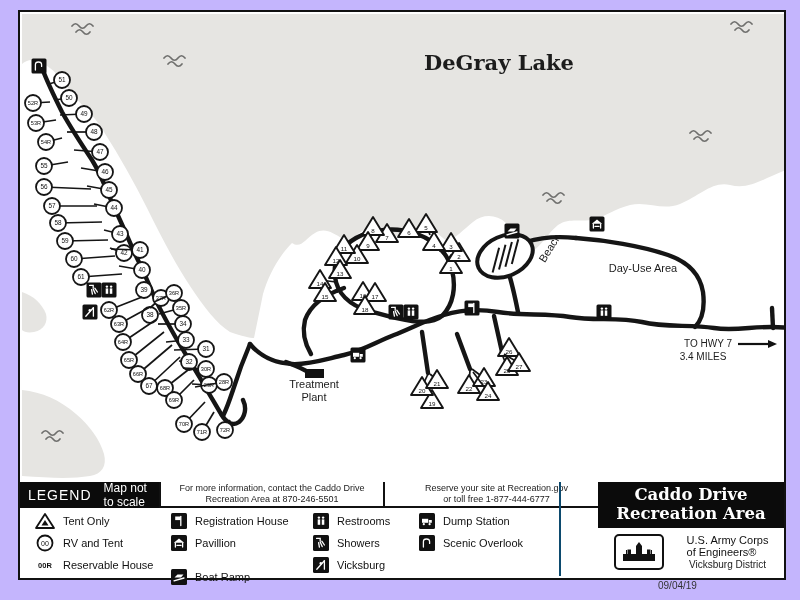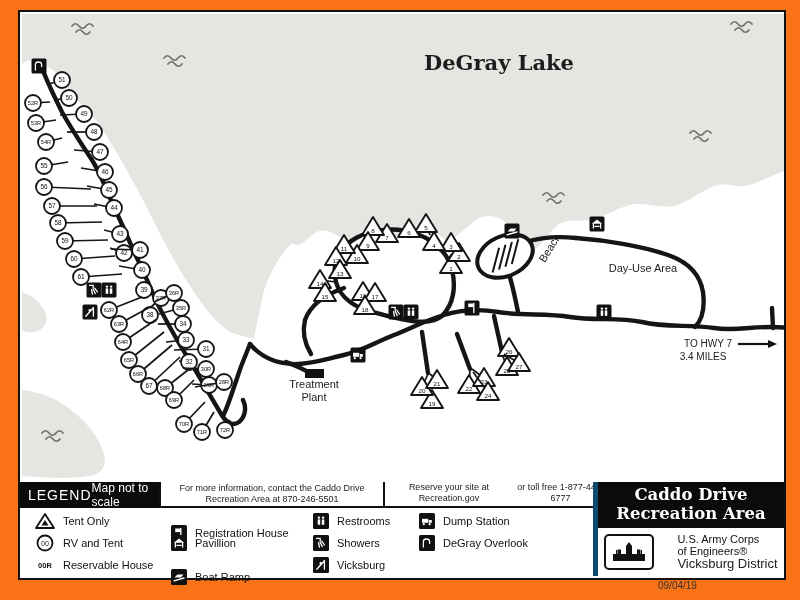--- a/index.html
+++ b/index.html
@@ -1,36 +1,36 @@
 <!DOCTYPE html>
 <html><head>
 <meta charset="utf-8">
 <style>
   html,body{margin:0;padding:0;background:#fff;}
-  #canvas{position:relative;width:800px;height:600px;background:#f97316;font-family:"Liberation Sans",sans-serif;overflow:hidden;}
+  #canvas{position:relative;width:800px;height:600px;background:#c4b5fd;font-family:"Liberation Sans",sans-serif;overflow:hidden;}
   #frame{position:absolute;left:18px;top:10px;width:764px;height:566px;border:2px solid #111;background:#fff;}
   #map-svg{position:absolute;left:0;top:0;}
   
   .strip{position:absolute;top:470px;left:0;height:26px;display:flex;}
-  .legend-cell{width:131px;background:#0b0b0b;color:#fff;display:flex;align-items:center;padding-left:8px;gap:0;}
+  .legend-cell{width:131px;background:#0b0b0b;color:#fff;display:flex;align-items:center;padding-left:8px;gap:12px;}
   .legend-word{font-size:14px;letter-spacing:1px;}
   .notscale{font-size:12px;}
   .info-cell{width:222px;border:2px solid #111;border-top:none;background:#fff;font-size:9px;line-height:1.25;text-align:center;display:flex;flex-direction:column;justify-content:center;color:#222;}
-  .reserve-cell{width:223px;border:2px solid #111;border-left:none;border-top:none;background:#fff;font-size:9px;line-height:1.25;text-align:center;display:flex;flex-direction:row;color:#222;}
+  .reserve-cell{width:223px;border:2px solid #111;border-left:none;border-top:none;background:#fff;font-size:9px;line-height:1.25;text-align:center;display:flex;flex-direction:column;justify-content:center;color:#222;}
   
   #legend-items{position:absolute;left:0;top:496px;width:578px;height:68px;}
   .li-row{position:absolute;display:flex;align-items:center;gap:7px;}
   .li-label{font-size:11px;color:#111;white-space:nowrap;}
   
-  #title-block{position:absolute;right:0;top:470px;width:186px;height:94px;border-left:5px solid #0c4a6e;display:flex;flex-direction:column;}
+  #title-block{position:absolute;right:0;top:470px;width:186px;height:94px;border-left:2px solid #0c4a6e;display:flex;flex-direction:column;padding-left:37px;}
   #title-box{background:#0b0b0b;color:#fff;text-align:center;padding:3px 0 4px 0;font-family:"DejaVu Serif","Liberation Serif",serif;font-weight:bold;font-size:16.5px;line-height:1.18;}
   #agency{flex:1;display:flex;align-items:center;justify-content:center;gap:23px;background:#fff;}
   #agency-text{line-height:1.1;}
   .agency-main{font-size:11px;color:#111;}
-  .agency-sub{font-size:13px;color:#222;text-align:center;}
+  .agency-sub{font-size:10px;color:#222;text-align:center;}
   #date-stamp{position:absolute;left:658px;top:580px;font-size:10px;color:#333;}
   .logo-frame{width:46px;height:32px;border:2px solid #111;border-radius:5px;display:flex;align-items:center;justify-content:center;}
 </style>
 </head>
 <body>
 <div id="canvas">
   <div id="frame">
     <svg id="map-svg" width="764" height="470" viewBox="18 10 764 470">
         <path d="M20,12 L784,12 L784,168 C762,176 748,188 728,183 C710,179 698,194 678,202 C660,209 646,199 628,203 C612,207 604,214 594,217 C580,221 568,215 556,223 C546,231 540,243 531,249 C521,243 514,231 504,221 C494,212 481,212 471,220 C462,227 453,237 445,239 C436,233 428,223 416,227 C406,231 399,237 391,233 C383,227 373,221 363,227 C353,233 349,241 341,237 C331,231 323,225 313,231 C303,237 299,247 290,241 C277,254 267,272 261,292 C257,312 254,326 252,336 C248,336 240,334 228,330 C215,322 202,305 188,284 C172,260 158,232 145,206 C132,180 118,155 102,130 C94,117 88,111 85,108 C80,103 70,92 58,76 C50,66 40,59 30,58 C26,58 22,60 20,62 Z" fill="#e6e5e2"></path>
         <path d="M20,290 C32,294 40,302 44,312 C46,320 42,328 32,330 C26,331 22,330 20,328 Z" fill="#e6e5e2"></path>
@@ -522,21 +522,21 @@
             <text x="11" y="11.5" text-anchor="middle" font-size="7" fill="#111" font-family="&quot;Liberation Sans&quot;,sans-serif">00</text>
           </svg>
           <span class="li-label">RV and Tent</span>
         </div>
         <div class="li-row" style="left: 14px; top: 48px;">
           <svg width="22" height="18" viewBox="0 0 22 18">
             <text x="11" y="12" text-anchor="middle" font-size="7.5" font-weight="bold" fill="#111" font-family="&quot;Liberation Sans&quot;,sans-serif">00R</text>
           </svg>
           <span class="li-label">Reservable House</span>
         </div>
-        <div class="li-row" style="left: 150px; top: 16px;">
+        <div class="li-row" style="left: 150px; top: 4px;">
           <svg width="18" height="18" viewBox="0 0 18 18">
             <g transform="translate(9,9)">
               <rect x="-8" y="-8" width="16" height="16" rx="1.5" fill="#111"></rect>
               <line stroke="#fff" stroke-width="1.3" fill="none" stroke-linecap="round" x1="1.8" y1="-4.5" x2="1.8" y2="4.5"></line>
               <path fill="#fff" d="M1.8,-4.5 h-5.6 v3.6 h5.6 Z"></path>
             </g>
           </svg>
           <span class="li-label">Registration House</span>
         </div>
         <div class="li-row" style="left: 150px; top: 26px;">
@@ -608,21 +608,21 @@
           </svg>
           <span class="li-label">Dump Station</span>
         </div>
         <div class="li-row" style="left: 398px; top: 26px;">
           <svg width="18" height="18" viewBox="0 0 18 18">
             <g transform="translate(9,9)">
               <rect x="-8" y="-8" width="16" height="16" rx="1.5" fill="#111"></rect>
               <path stroke="#fff" stroke-width="1.3" fill="none" stroke-linecap="round" d="M-3.6,4 v-5.2 q0,-2.8 3,-2.8 q3.2,0 3.2,2.8 v1.6"></path>
             </g>
           </svg>
-          <span class="li-label">DeGray Overlook</span>
+          <span class="li-label">Scenic Overlook</span>
         </div>
       </div>
 
     <div id="title-block">
       <div id="title-box">
         <div>Caddo Drive</div>
         <div>Recreation Area</div>
       </div>
       <div id="agency">
         <div class="logo-frame">

